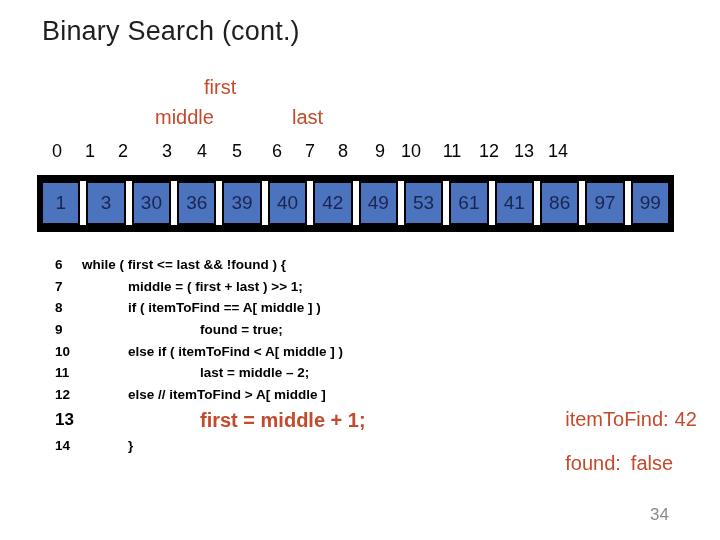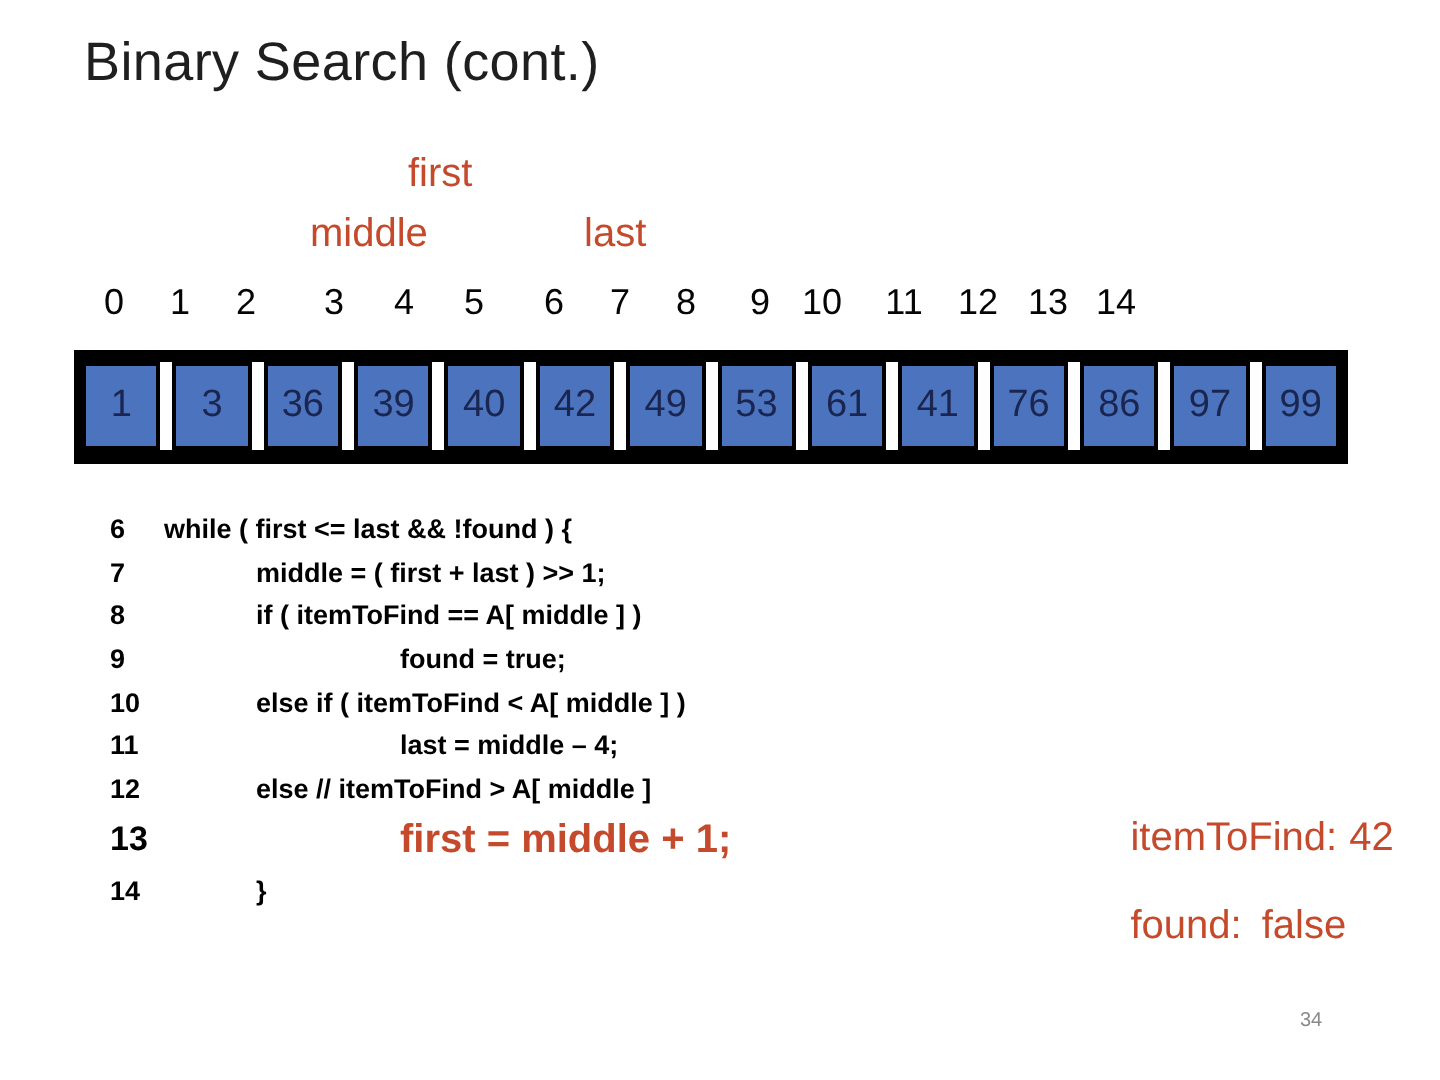--- a/index.html
+++ b/index.html
@@ -65,21 +65,21 @@
   .status-line{
     position:absolute;left:543px;
     font-size:20px;color:var(--accent);white-space:pre;
   }
   .status-item{top:385px;}
   .status-found{top:429px;}
   .status-value{margin-left:6px;}
   .status-found .status-value{margin-left:10px;}
   .page-num{
     position:absolute;left:650px;top:505px;
-    font-size:10px;color:#8a8a8a;
+    font-size:17px;color:#8a8a8a;
   }
 </style>
 </head>
 <body>
 
 <div class="slide">
 
   <div class="title">Binary Search (cont.)</div>
 
   <div class="pointer-label lbl-first">first</div>
@@ -100,29 +100,29 @@
       <span class="idx" style="left: 411px;">10</span>
       <span class="idx" style="left: 452px;">11</span>
       <span class="idx" style="left: 489px;">12</span>
       <span class="idx" style="left: 524px;">13</span>
       <span class="idx" style="left: 558px;">14</span>
     </div>
 
   <div class="array">
       <div class="cell">1</div>
       <div class="cell">3</div>
+      <div class="cell">30</div>
       <div class="cell">36</div>
       <div class="cell">39</div>
       <div class="cell">40</div>
       <div class="cell">42</div>
       <div class="cell">49</div>
       <div class="cell">53</div>
       <div class="cell">61</div>
       <div class="cell">41</div>
-      <div class="cell">76</div>
       <div class="cell">86</div>
       <div class="cell">97</div>
       <div class="cell">99</div>
     </div>
 
   <div class="code">
       <div class="code-line">
         <span class="lnum">6</span>
         <span class="ctext" style="left: 82px;">while ( first &lt;= last &amp;&amp; !found ) {</span>
       </div>
@@ -137,21 +137,21 @@
       <div class="code-line">
         <span class="lnum">9</span>
         <span class="ctext" style="left: 200px;">found = true;</span>
       </div>
       <div class="code-line">
         <span class="lnum">10</span>
         <span class="ctext" style="left: 128px;">else if ( itemToFind &lt; A[ middle ] )</span>
       </div>
       <div class="code-line">
         <span class="lnum">11</span>
-        <span class="ctext" style="left: 200px;">last = middle – 4;</span>
+        <span class="ctext" style="left: 200px;">last = middle – 2;</span>
       </div>
       <div class="code-line">
         <span class="lnum">12</span>
         <span class="ctext" style="left: 128px;">else // itemToFind &gt; A[ middle ]</span>
       </div>
       <div class="code-line hl">
         <span class="lnum">13</span>
         <span class="ctext" style="left: 200px;">first = middle + 1;</span>
       </div>
       <div class="code-line">

